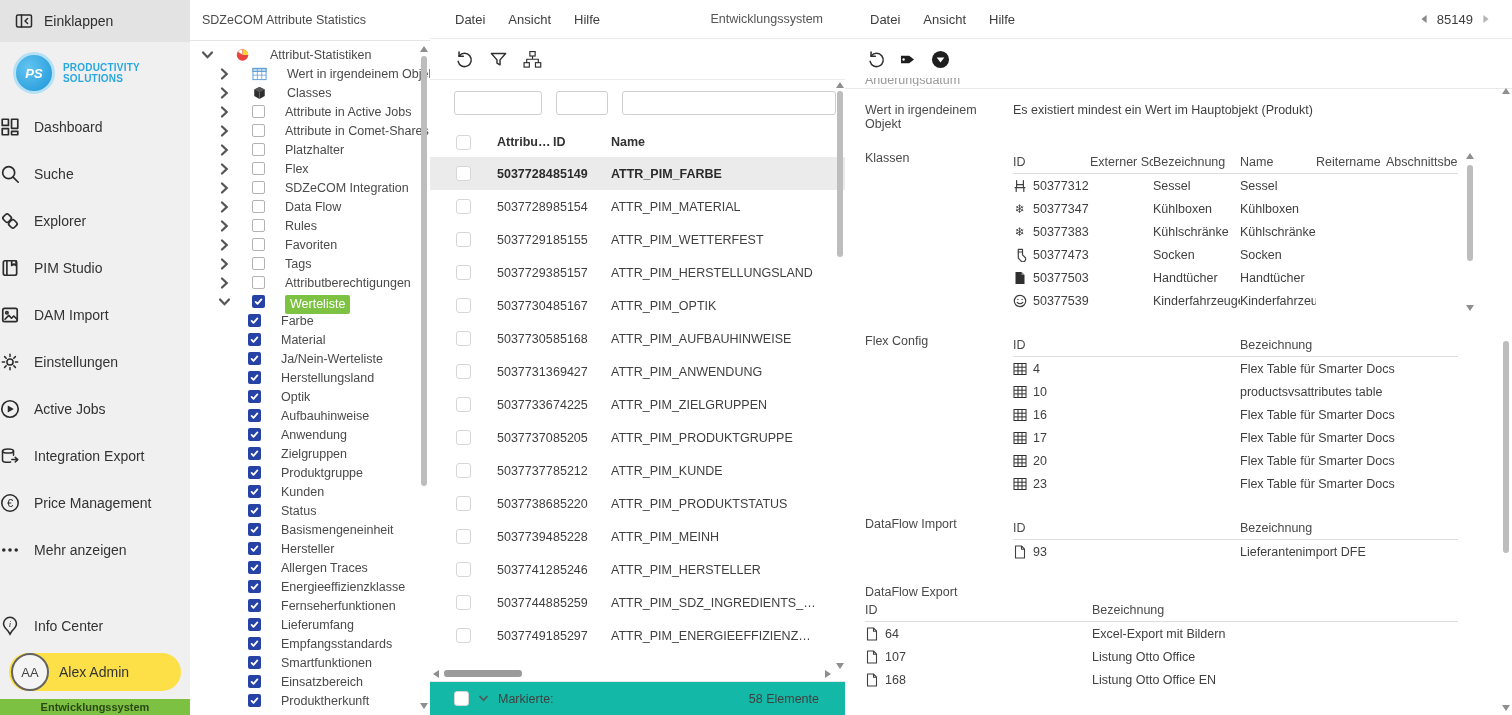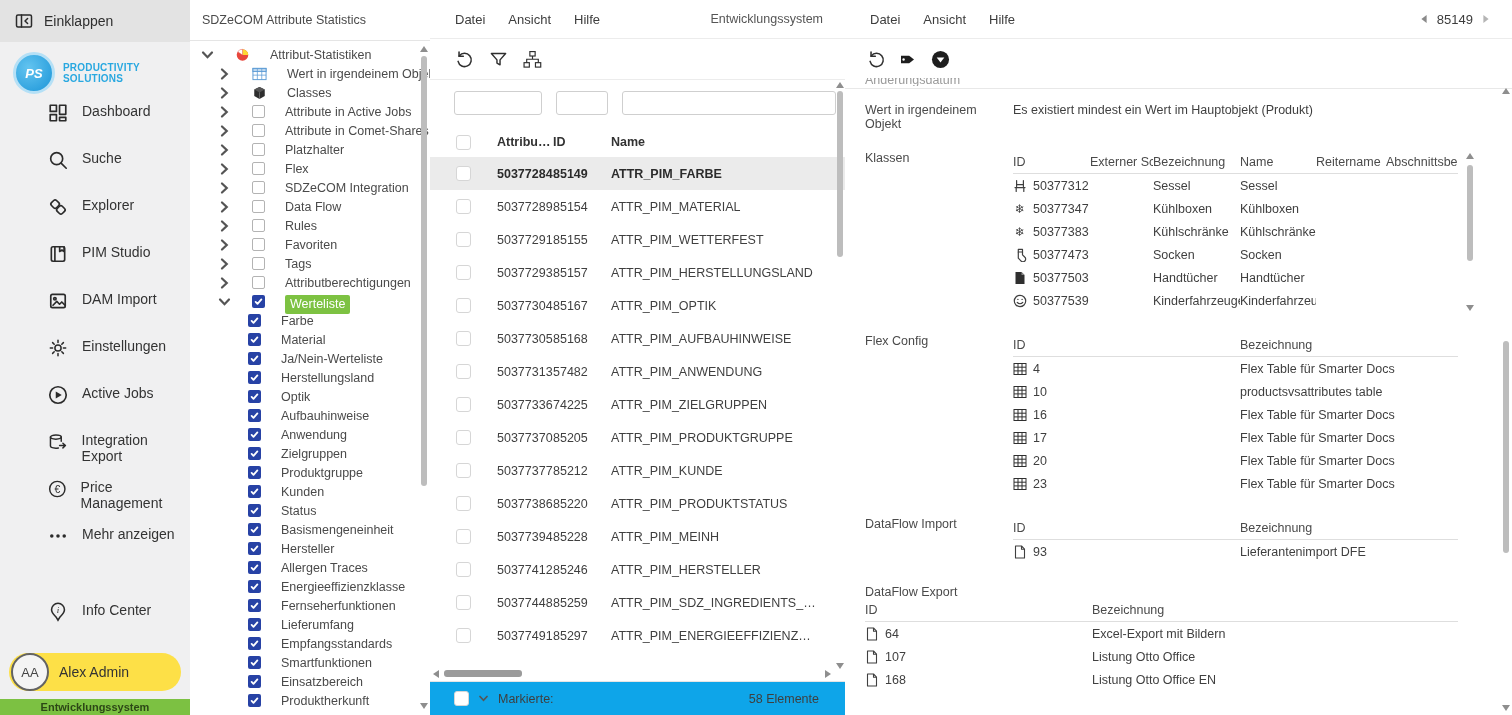--- a/index.html
+++ b/index.html
@@ -8,22 +8,22 @@
   .panel{position:absolute;top:0;bottom:0;background:#fff;}
   
   #sidebar{left:0;width:190px;background:#f0f0f1;border-right:1px solid #d8d8d8;}
   .collapse-row{height:42px;background:#e3e3e3;display:flex;align-items:center;gap:11px;
     padding-left:15px;font-size:14px;color:#2f2f2f;}
   .brand{display:flex;align-items:center;padding:10px 0 9px 13px;}
   .brand-circle{width:36px;height:36px;border-radius:50%;flex:0 0 auto;
     background:radial-gradient(circle at 35% 35%,#63c4f0,#1b95d8);border:3px solid #b5e0f6;
     color:#fff;font-weight:bold;font-style:italic;font-size:13px;display:flex;align-items:center;justify-content:center;}
   .brand-text{margin-left:8px;color:#29a8e0;font-weight:bold;font-size:10px;line-height:1.12;letter-spacing:.2px;}
-  .nav-item{height:47px;display:flex;gap:14px;padding-left:32px;
-    font-size:14px;color:#333;cursor:pointer;margin-left:16px;}
+  .nav-item{height:47px;display:flex;align-items:center;gap:14px;padding-left:0;
+    font-size:14px;color:#333;cursor:pointer;}
   .nav-item .icon{width:20px;height:20px;}
   .sidebar-bottom{position:absolute;bottom:16px;left:0;right:0;}
   .user-pill{margin:4px 9px 8px;height:38px;background:#fde047;border-radius:19px;
     display:flex;align-items:center;}
   .avatar{width:34px;height:34px;margin-left:2px;border-radius:50%;background:#f4f4f4;
     border:2px solid #636363;display:flex;align-items:center;justify-content:center;font-size:13px;color:#444;}
   .user-name{margin-left:10px;font-size:14px;color:#333;}
   .env-bar{position:absolute;bottom:0;left:0;width:190px;height:16px;background:#7cc142;
     display:flex;align-items:center;justify-content:center;font-size:11px;font-weight:bold;color:#2c4716;}
   
@@ -71,21 +71,21 @@
     padding-left:26px;padding-right:26px;font-size:12.5px;color:#3f3f3f;}
   .m-head{height:30px;font-weight:bold;color:#333;}
   .m-row.sel{background:#ebebeb;font-weight:600;color:#2b2b2b;}
   .m-row .cell{white-space:nowrap;overflow:hidden;text-overflow:ellipsis;}
   .rcb{width:15px;height:15px;border:1px solid #d6d6d6;border-radius:3px;background:#fff;box-sizing:border-box;}
   .m-partial{height:9px;overflow:hidden;}
   #list-vscroll{position:absolute;right:1px;top:82px;bottom:46px;width:8px;}
   #list-hscroll{position:absolute;left:3px;right:14px;bottom:36px;height:10px;}
   .hthumb{position:absolute;top:1px;left:11px;width:78px;height:7px;background:#9b9b9b;border-radius:3px;}
   .list-footer{position:absolute;left:0;right:0;bottom:0;height:33px;border-top:1px solid #e5e5e5;
-    display:flex;align-items:center;gap:9px;padding:0 26px 0 24px;font-size:12.5px;color:#3f3f3f;background:#0ea5e9;}
+    display:flex;align-items:center;gap:9px;padding:0 26px 0 24px;font-size:12.5px;color:#3f3f3f;background:#14b8a6;}
   .list-footer .count{margin-left:auto;}
   
   #detail{left:845px;right:0;}
   .detail-content{position:absolute;top:78px;left:0;right:0;bottom:0;padding:0 38px 0 20px;overflow:hidden;}
   .clipped-row{height:8px;overflow:hidden;}
   .clipped-row span{display:inline-block;font-size:12.5px;color:#9a9a9a;transform:translateY(-8px);}
   .top-divider{border-bottom:1px solid #e8e8e8;margin:2px -38px 0 -20px;}
   .d-textrow{display:flex;padding:14px 0 11px;font-size:12.5px;}
   .d-label{width:148px;flex:0 0 auto;color:#4a4a4a;}
   .d-section{display:flex;font-size:12.5px;}
@@ -647,21 +647,21 @@
       </div>
       <div class="m-row">
         <span class="rcb"></span>
         <span class="cell">50377305</span>
         <span class="cell">85168</span>
         <span class="cell">ATTR_PIM_AUFBAUHINWEISE</span>
       </div>
       <div class="m-row">
         <span class="rcb"></span>
         <span class="cell">50377313</span>
-        <span class="cell">57482</span>
+        <span class="cell">69427</span>
         <span class="cell">ATTR_PIM_ANWENDUNG</span>
       </div>
       <div class="m-row">
         <span class="rcb"></span>
         <span class="cell">50377336</span>
         <span class="cell">74225</span>
         <span class="cell">ATTR_PIM_ZIELGRUPPEN</span>
       </div>
       <div class="m-row">
         <span class="rcb"></span>

